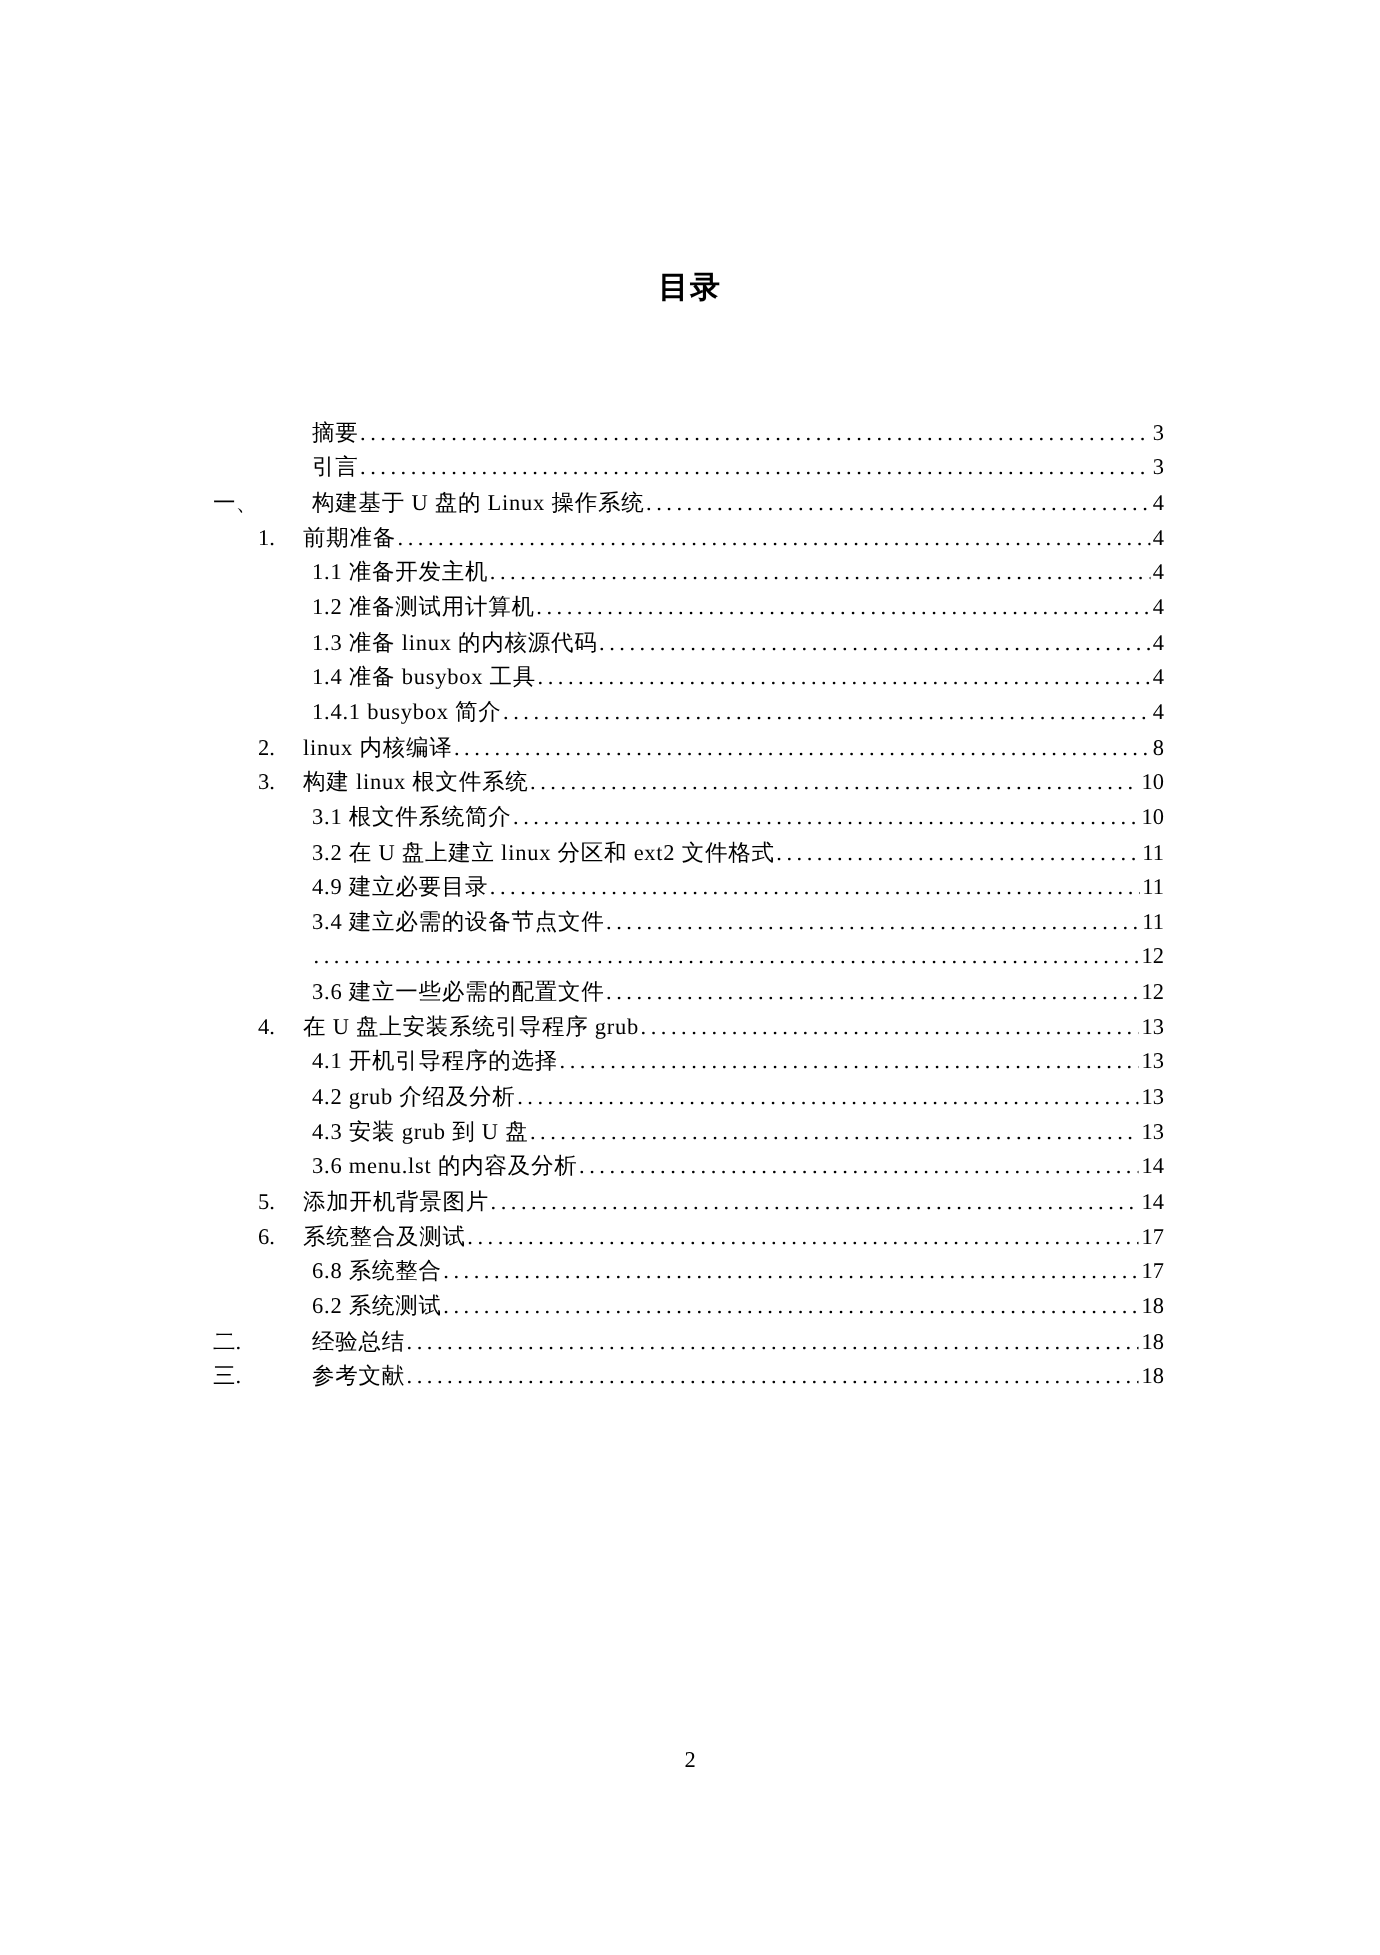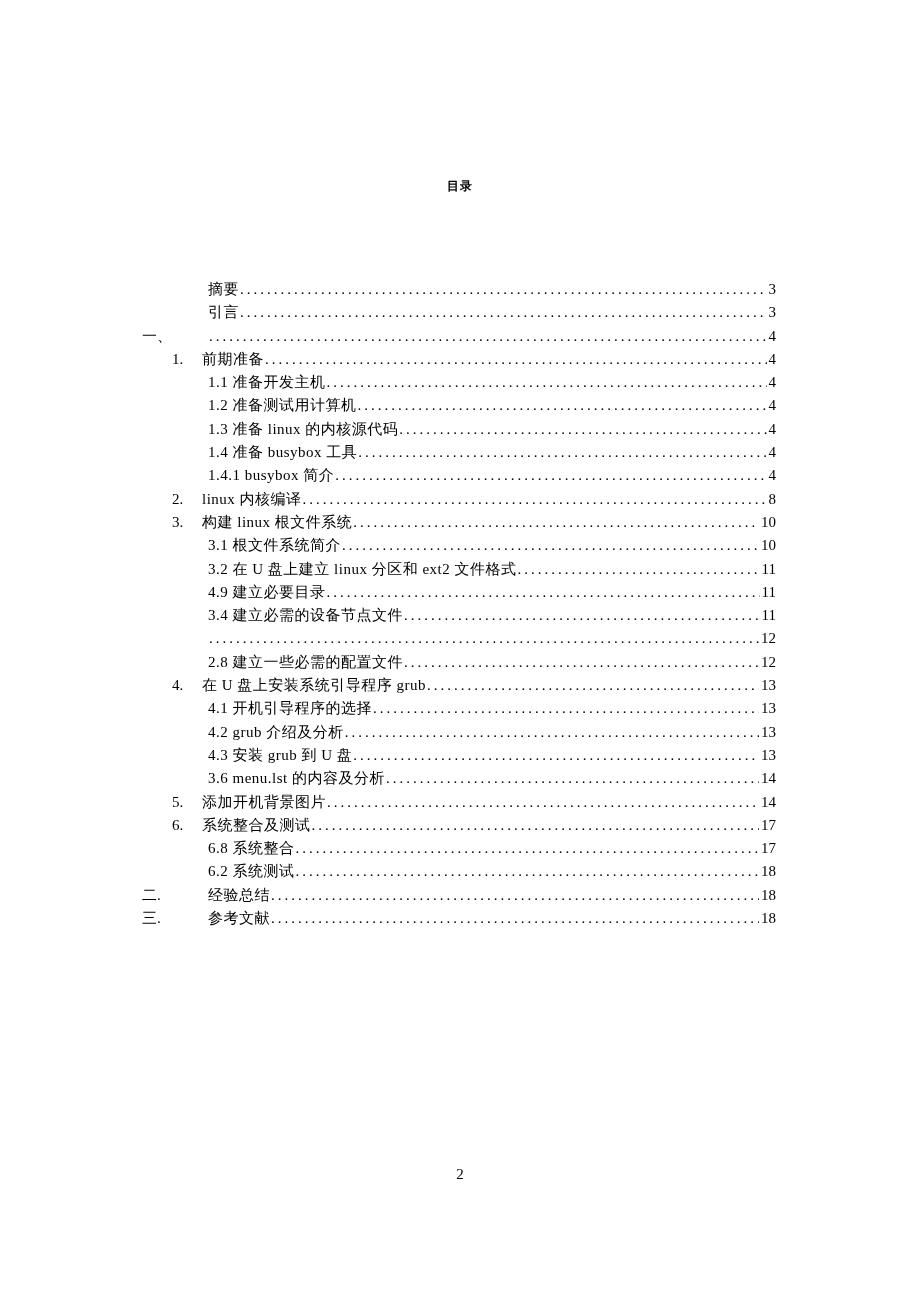--- a/index.html
+++ b/index.html
@@ -17,21 +17,21 @@
     color: #000000;
     font-size: 15px;
   }
   .title {
     position: absolute;
     top: 178px;
     left: 0;
     width: 920px;
     text-align: center;
     font-family: "SimHei", "黑体", sans-serif;
-    font-size: 12px;
+    font-size: 20px;
     font-weight: bold;
     letter-spacing: 1px;
   }
   .toc {
     position: absolute;
     top: 278px;
     left: 142px;
     width: 634px;
     line-height: 23.3px;
   }
@@ -96,20 +96,21 @@
         <span class="pg">3</span>
       </div>
       <div class="row">
         <span class="num-col empty">—</span>
         <span class="text">引言</span>
         <span class="dots"></span>
         <span class="pg">3</span>
       </div>
       <div class="row">
         <span class="num-col">一、</span>
+        <span class="text">构建基于 U 盘的 Linux 操作系统</span>
         <span class="dots"></span>
         <span class="pg">4</span>
       </div>
       <div class="row indent1">
         <span class="num-col l2">1.</span>
         <span class="text">前期准备</span>
         <span class="dots"></span>
         <span class="pg">4</span>
       </div>
       <div class="row">
@@ -178,21 +179,21 @@
         <span class="dots"></span>
         <span class="pg">11</span>
       </div>
       <div class="row">
         <span class="num-col empty">—</span>
         <span class="dots"></span>
         <span class="pg">12</span>
       </div>
       <div class="row">
         <span class="num-col empty">—</span>
-        <span class="text">2.8  建立一些必需的配置文件</span>
+        <span class="text">3.6  建立一些必需的配置文件</span>
         <span class="dots"></span>
         <span class="pg">12</span>
       </div>
       <div class="row indent1">
         <span class="num-col l2">4.</span>
         <span class="text">在 U 盘上安装系统引导程序 grub</span>
         <span class="dots"></span>
         <span class="pg">13</span>
       </div>
       <div class="row">

